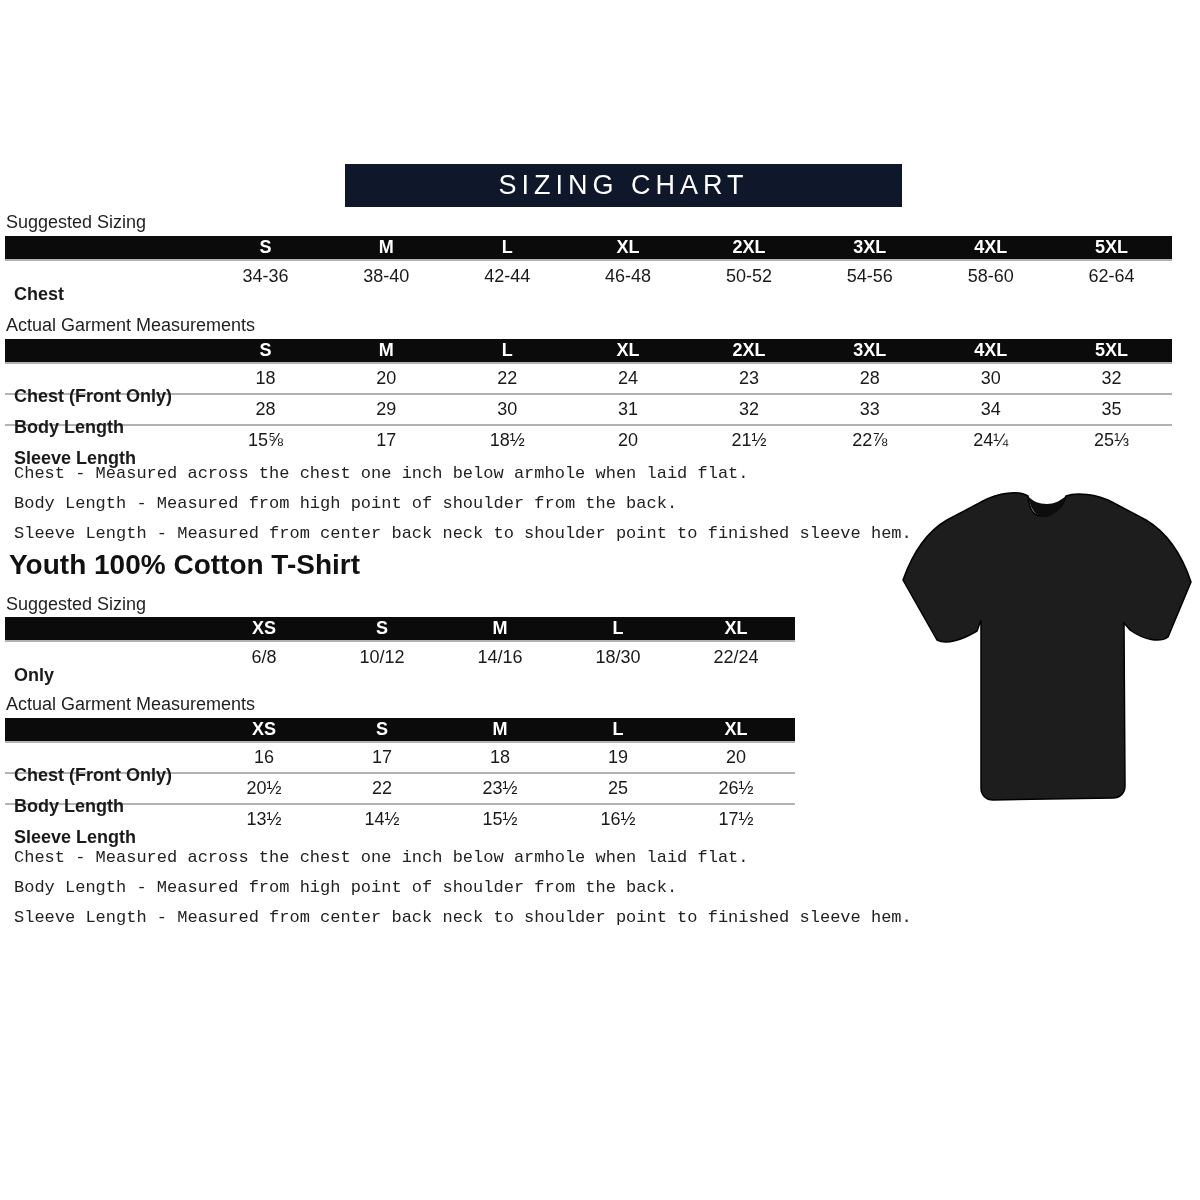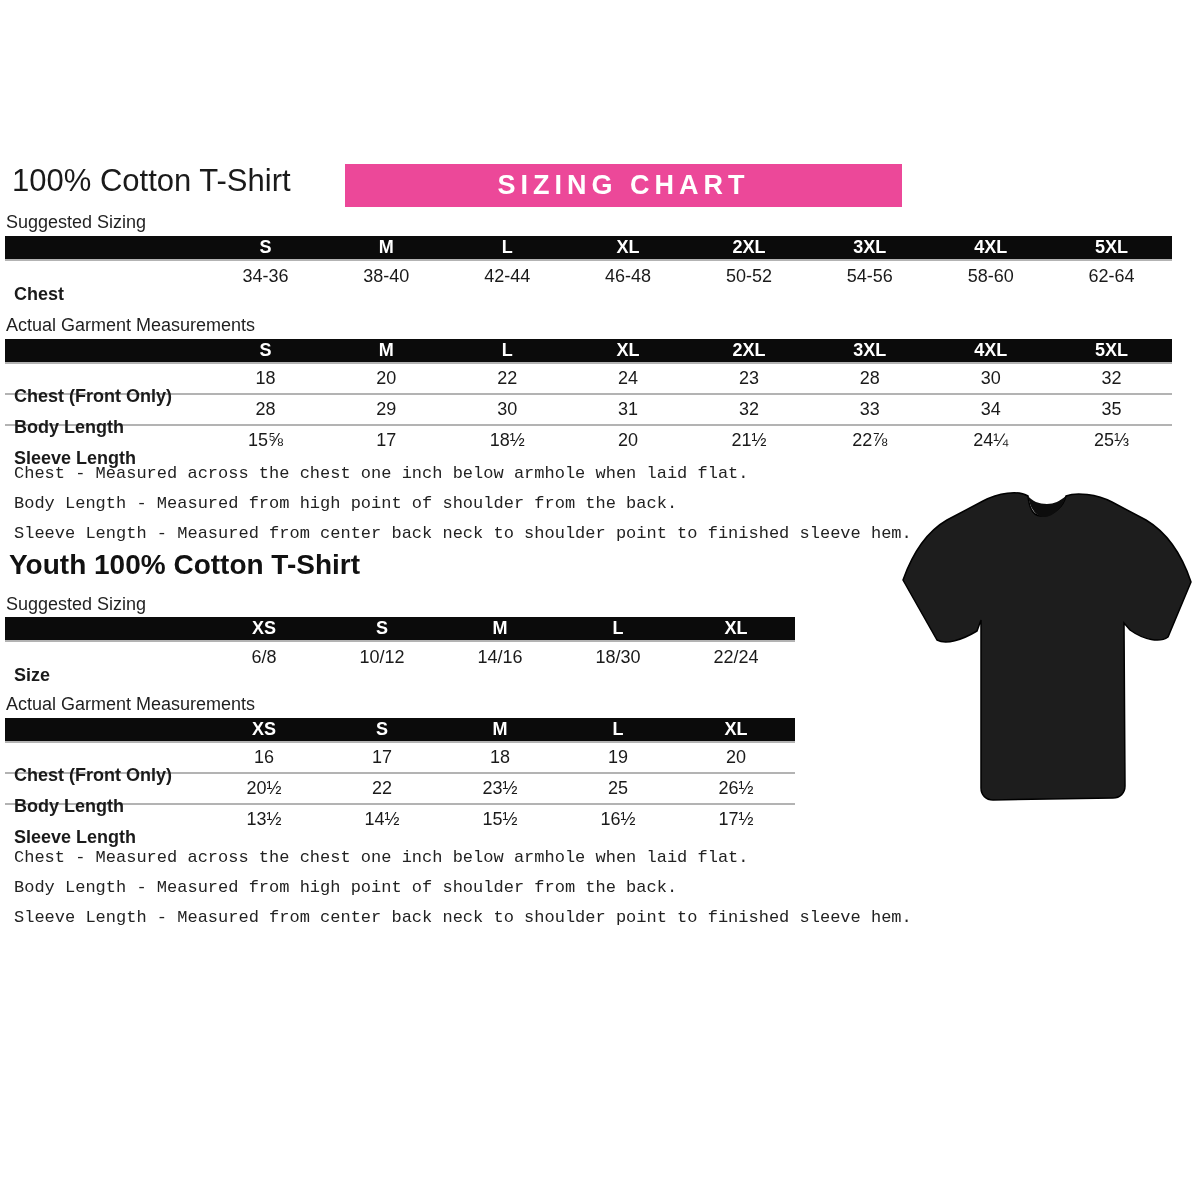--- a/index.html
+++ b/index.html
@@ -1,40 +1,39 @@
 <!DOCTYPE html>
 <html><head>
 <meta charset="utf-8">
 <style>
   html,body{margin:0;padding:0;background:#fff;}
   #canvas{position:relative;width:1200px;height:1200px;background:#ffffff;overflow:hidden;
           font-family:"Liberation Sans","DejaVu Sans",sans-serif;color:#1a1a1a;}
   .abs{position:absolute;}
   .title{font-size:31px;font-weight:normal;color:#1a1a1a;white-space:nowrap;}
-  .banner{background:#ec4899;color:#ffffff;font-weight:bold;font-size:27px;
+  .banner{background:#0f172a;color:#ffffff;font-weight:normal;font-size:27px;
           letter-spacing:5px;text-align:center;line-height:43px;}
   .sec-label{font-size:18px;color:#1f1f1f;}
   .youth-title{font-size:28px;font-weight:bold;color:#111;white-space:nowrap;}
   .tbl{position:absolute;}
   .bar{display:flex;background:#0b0b0b;color:#fff;font-weight:bold;font-size:18px;
        height:23px;line-height:23px;}
   .bar .lblc{width:200px;}
   .bar .c, .row .c{flex:1;text-align:center;}
   .row{display:flex;align-items:center;font-size:18px;height:30px;border-top:2px solid #b3b3b3;}
   .row .lblc{width:200px;padding-left:9px;font-weight:bold;box-sizing:border-box;margin-top:36px;}
   .row .sfx{font-weight:bold;}
   .notes{font-size:17px;color:#222;line-height:30px;font-family:Liberation Mono, monospace;}
   .notes div{white-space:nowrap;}
 </style>
 </head>
 <body>
 
 <div id="canvas">
 
-  <div class="abs title" style="left:12px;top:163px;">100% Cotton T-Shirt</div>
   <div class="abs banner" style="left:345px;top:164px;width:557px;height:43px;">SIZING CHART</div>
 
   <div class="abs sec-label" style="left:6px;top:212px;">Suggested Sizing</div>
 
   <div class="tbl" style="left:5px;top:236px;width:1167px;">
     <div class="bar">
       <div class="lblc"></div>
       <div class="c">S</div>
       <div class="c">M</div>
       <div class="c">L</div>
@@ -119,21 +118,21 @@
   <div class="tbl" style="left:5px;top:617px;width:790px;">
     <div class="bar">
       <div class="lblc"></div>
       <div class="c">XS</div>
       <div class="c">S</div>
       <div class="c">M</div>
       <div class="c">L</div>
       <div class="c">XL</div>
     </div>
     <div class="row">
-      <div class="lblc">Size</div>
+      <div class="lblc">Only</div>
       <div class="c">6/8</div>
       <div class="c">10/12</div>
       <div class="c">14/16</div>
       <div class="c">18/30</div>
       <div class="c">22/24</div>
     </div>
   </div>
 
   <div class="abs sec-label" style="left:6px;top:694px;">Actual Garment Measurements</div>
 

